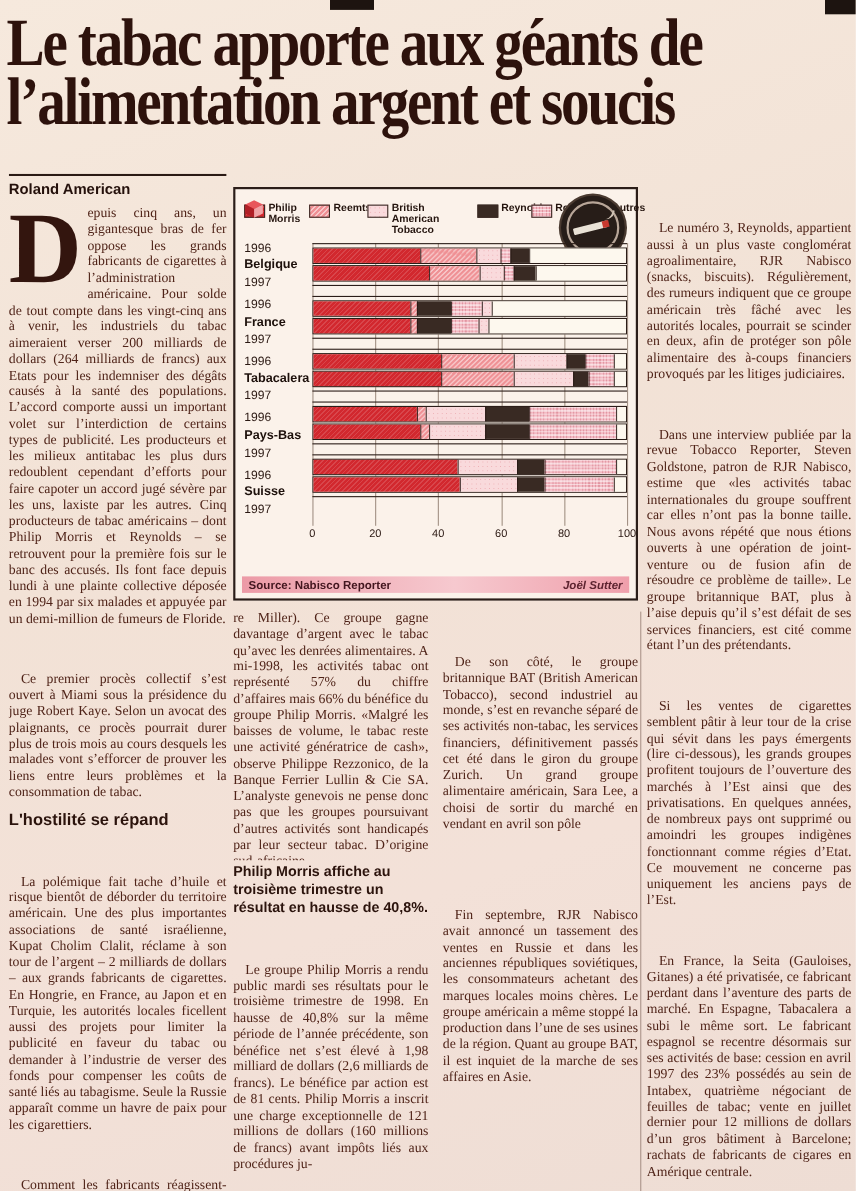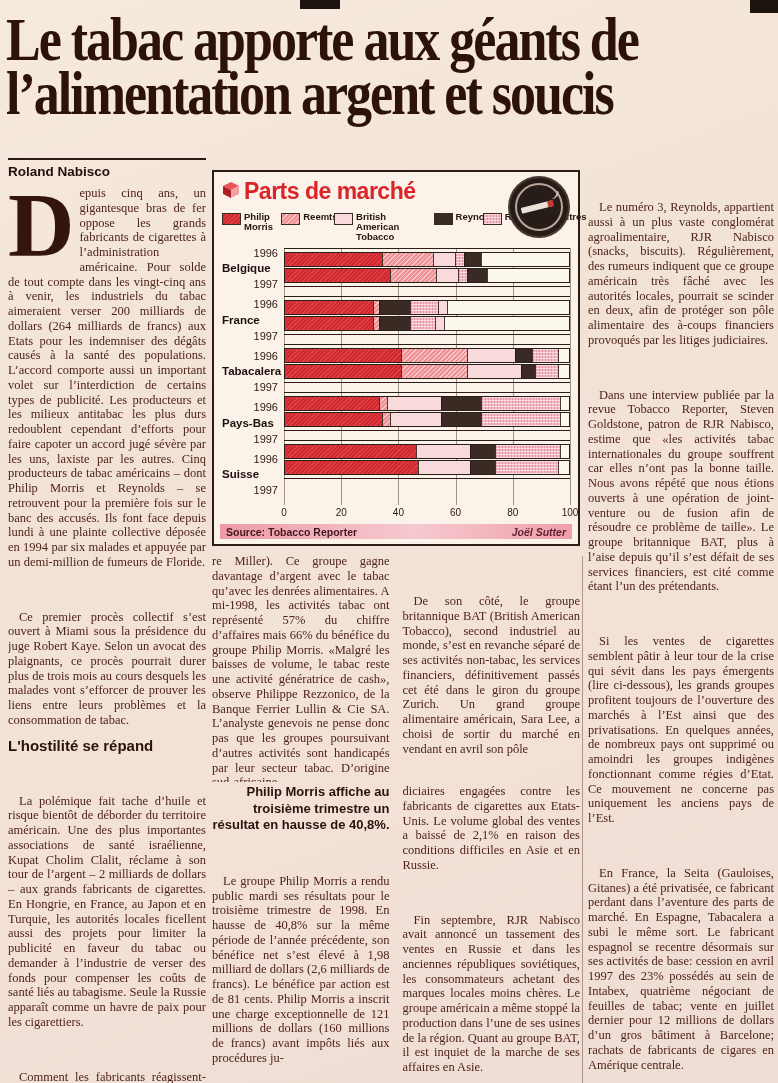--- a/index.html
+++ b/index.html
@@ -59,71 +59,70 @@
   .seg{height:100%;box-sizing:border-box;}
   .seg + .seg{border-left:1px solid rgba(40,25,20,.85);}
   .seg-pm{background:#d2282e;background-image:repeating-linear-gradient(135deg,rgba(255,255,255,.14) 0 1px,transparent 1px 3px);}
   .seg-reemtsma{background-color:#ef9094;background-image:repeating-linear-gradient(135deg,rgba(255,255,255,.5) 0 1.2px,transparent 1.2px 3.2px);}
   .seg-bat{background-color:#f9dadc;background-image:radial-gradient(rgba(224,130,140,.55) 22%,transparent 24%);background-size:4px 4px;}
   .seg-reynolds{background:#392a23;}
   .seg-rothmans{background-color:#f3bac3;background-image:repeating-linear-gradient(0deg,rgba(255,255,255,.55) 0 1px,transparent 1px 3px),repeating-linear-gradient(90deg,rgba(206,104,120,.45) 0 1px,transparent 1px 3px);}
   .seg-autres{background:#fdf8ee;}
   .lab-group{height:42.5px;margin-bottom:9px;display:flex;flex-direction:column;
       justify-content:space-between;font-family:"Liberation Sans",sans-serif;}
-  .lab-year{font-size:11px;text-align:right;padding-right:6px;color:#2a1812;line-height:1;}
+  .lab-year{font-size:11px;text-align:left;padding-right:6px;color:#2a1812;line-height:1;}
   .lab-country{font-size:11.5px;font-weight:bold;color:#1d100b;line-height:1;}
   .axis{position:relative;height:13px;margin-top:2px;}
   .tick{position:absolute;transform:translateX(-50%);font-family:"Liberation Sans",sans-serif;
       font-size:10px;color:#2a1812;}
   .src-strip{position:absolute;left:6px;right:6px;bottom:5px;height:15px;
       background:linear-gradient(90deg,#ec9aa6,#f6c9cf 55%,#ef9fab);
       display:flex;justify-content:space-between;align-items:center;padding:0 6px;
       font-family:"Liberation Sans",sans-serif;font-size:10.5px;font-weight:bold;color:#43161f;}
   .credit{font-style:italic;color:#5d2430;}
   
   .mid-text{position:absolute;left:212px;top:554px;width:368px;height:228px;display:flex;gap:13px;overflow:hidden;}
   .mid-text .mcol{flex:1;min-width:0;}
   .article2{position:absolute;left:212px;top:784px;width:368px;height:299px;overflow:hidden;}
   .a2-title{font-family:"Liberation Serif",serif;font-weight:bold;font-size:36px;
       line-height:1.02;color:#24110b;letter-spacing:-1px;margin-bottom:10px;}
   .a2-cols{display:flex;gap:13px;}
   .a2-cols .mcol{flex:1;min-width:0;}
   .a2-lead{font-family:"Liberation Sans",sans-serif;font-weight:bold;font-size:13px;
-      line-height:1.28;color:#2b130c;margin-bottom:8px;text-align:right;}
+      line-height:1.28;color:#2b130c;margin-bottom:8px;}
 </style>
 </head>
 <body>
 
 <div class="scan-mark" style="left:300px;top:0;width:40px;height:9px;"></div>
 <div class="scan-mark" style="left:750px;top:0;width:28px;height:13px;"></div>
 
 <div class="masthead">
   <div class="hl">Le tabac apporte aux géants de</div>
   <div class="hl">l’alimentation argent et soucis</div>
 </div>
 
 <div class="col-left">
-  <div class="byline">Roland Nabisco</div>
+  <div class="byline">Roland American</div>
   <div id="leftcol-body">
       <p><span class="dropcap">D</span>epuis cinq ans, un gigantesque bras de fer oppose les grands fabricants de cigarettes à l’administration américaine. Pour solde de tout compte dans les vingt-cinq ans à venir, les industriels du tabac aimeraient verser 200 milliards de dollars (264 milliards de francs) aux Etats pour les indemniser des dégâts causés à la santé des populations. L’accord comporte aussi un important volet sur l’interdiction de certains types de publicité. Les producteurs et les milieux antitabac les plus durs redoublent cependant d’efforts pour faire capoter un accord jugé sévère par les uns, laxiste par les autres. Cinq producteurs de tabac américains – dont Philip Morris et Reynolds – se retrouvent pour la première fois sur le banc des accusés. Ils font face depuis lundi à une plainte collective déposée en 1994 par six malades et appuyée par un demi-million de fumeurs de Floride.</p>
       <p class="ind">Ce premier procès collectif s’est ouvert à Miami sous la présidence du juge Robert Kaye. Selon un avocat des plaignants, ce procès pourrait durer plus de trois mois au cours desquels les malades vont s’efforcer de prouver les liens entre leurs problèmes et la consommation de tabac.</p>
       <h3 class="subhead">L'hostilité se répand</h3>
       <p class="ind">La polémique fait tache d’huile et risque bientôt de déborder du territoire américain. Une des plus importantes associations de santé israélienne, Kupat Cholim Clalit, réclame à son tour de l’argent – 2 milliards de dollars – aux grands fabricants de cigarettes. En Hongrie, en France, au Japon et en Turquie, les autorités locales ficellent aussi des projets pour limiter la publicité en faveur du tabac ou demander à l’industrie de verser des fonds pour compenser les coûts de santé liés au tabagisme. Seule la Russie apparaît comme un havre de paix pour les cigarettiers.</p>
       <p class="ind">Comment les fabricants réagissent-ils à cet environnement hostile? Leurs affaires en sont-elles atteintes? Le numéro 1 du secteur, l’américain Philip Morris, est aussi une vaste compagnie d’alimentation (chocolat Toblerone et Milka, café Jacobs, mayonnaise Kraft, biè-</p>
     </div>
 </div>
 
 <div class="chart-box">
   <div class="chart-title-row">
     <svg class="cube" width="18" height="18" viewBox="0 0 18 18">
       <polygon points="9,1 17,5 9,9 1,5" fill="#e8565b"></polygon>
       <polygon points="1,5 9,9 9,17 1,13" fill="#b11f26"></polygon>
       <polygon points="17,5 9,9 9,17 17,13" fill="#f0a3a6"></polygon>
     </svg>
-    <div class="c-title">Parts de marché</div>
     <div class="emblem">
       <div class="ring"></div>
         <div class="cig"></div>
         <div class="smoke"></div>
     </div>
   </div>
   <div class="legend" id="legend">
       <div class="legend-item">
         <span class="sw seg-pm"></span>
         <span class="lbl">Philip Morris</span>
@@ -279,21 +278,21 @@
     <div class="axis" id="axis" style="flex:1;">
         <span class="tick" style="left: 0%;">0</span>
         <span class="tick" style="left: 20%;">20</span>
         <span class="tick" style="left: 40%;">40</span>
         <span class="tick" style="left: 60%;">60</span>
         <span class="tick" style="left: 80%;">80</span>
         <span class="tick" style="left: 100%;">100</span>
       </div>
   </div>
   <div class="src-strip">
-    <span>Source: Tobacco Reporter</span>
+    <span>Source: Nabisco Reporter</span>
     <span class="credit">Joël Sutter</span>
   </div>
 </div>
 
 <div class="mid-text">
   <div class="mcol" id="midcol1">
       <p>re Miller). Ce groupe gagne davantage d’argent avec le tabac qu’avec les denrées alimentaires. A mi-1998, les activités tabac ont représenté 57% du chiffre d’affaires mais 66% du bénéfice du groupe Philip Morris. «Malgré les baisses de volume, le tabac reste une activité génératrice de cash», observe Philippe Rezzonico, de la Banque Ferrier Lullin &amp; Cie SA. L’analyste genevois ne pense donc pas que les groupes poursuivant d’autres activités sont handicapés par leur secteur tabac. D’origine sud-africaine,</p>
     </div>
   <div class="mcol" id="midcol2">
       <p class="ind">De son côté, le groupe britannique BAT (British American Tobacco), second industriel au monde, s’est en revanche séparé de ses activités non-tabac, les services financiers, définitivement passés cet été dans le giron du groupe Zurich. Un grand groupe alimentaire américain, Sara Lee, a choisi de sortir du marché en vendant en avril son pôle</p>
@@ -303,21 +302,20 @@
 <div class="article2">
   <div class="a2-cols">
     <div class="mcol">
       <div class="a2-lead">Philip Morris affiche au troisième trimestre un résultat en hausse de 40,8%.</div>
       <div id="a2col1">
           <p class="ind">Le groupe Philip Morris a rendu public mardi ses résultats pour le troisième trimestre de 1998. En hausse de 40,8% sur la même période de l’année précédente, son bénéfice net s’est élevé à 1,98 milliard de dollars (2,6 milliards de francs). Le bénéfice par action est de 81 cents. Philip Morris a inscrit une charge exceptionnelle de 121 millions de dollars (160 millions de francs) avant impôts liés aux procédures ju-</p>
         </div>
     </div>
     <div class="mcol">
       <div id="a2col2">
-          <p>diciaires engagées contre les fabricants de cigarettes aux Etats-Unis. Le volume global des ventes a baissé de 2,1% en raison des conditions difficiles en Asie et en Russie.</p>
           <p class="ind">Fin septembre, RJR Nabisco avait annoncé un tassement des ventes en Russie et dans les anciennes républiques soviétiques, les consommateurs achetant des marques locales moins chères. Le groupe américain a même stoppé la production dans l’une de ses usines de la région. Quant au groupe BAT, il est inquiet de la marche de ses affaires en Asie.</p>
         </div>
 
     </div>
   </div>
 </div>
 
 <div class="col-right">
   <div id="rightcol-body">
       <p class="ind">Le numéro 3, Reynolds, appartient aussi à un plus vaste conglomérat agroalimentaire, RJR Nabisco (snacks, biscuits). Régulièrement, des rumeurs indiquent que ce groupe américain très fâché avec les autorités locales, pourrait se scinder en deux, afin de protéger son pôle alimentaire des à-coups financiers provoqués par les litiges judiciaires.</p>

